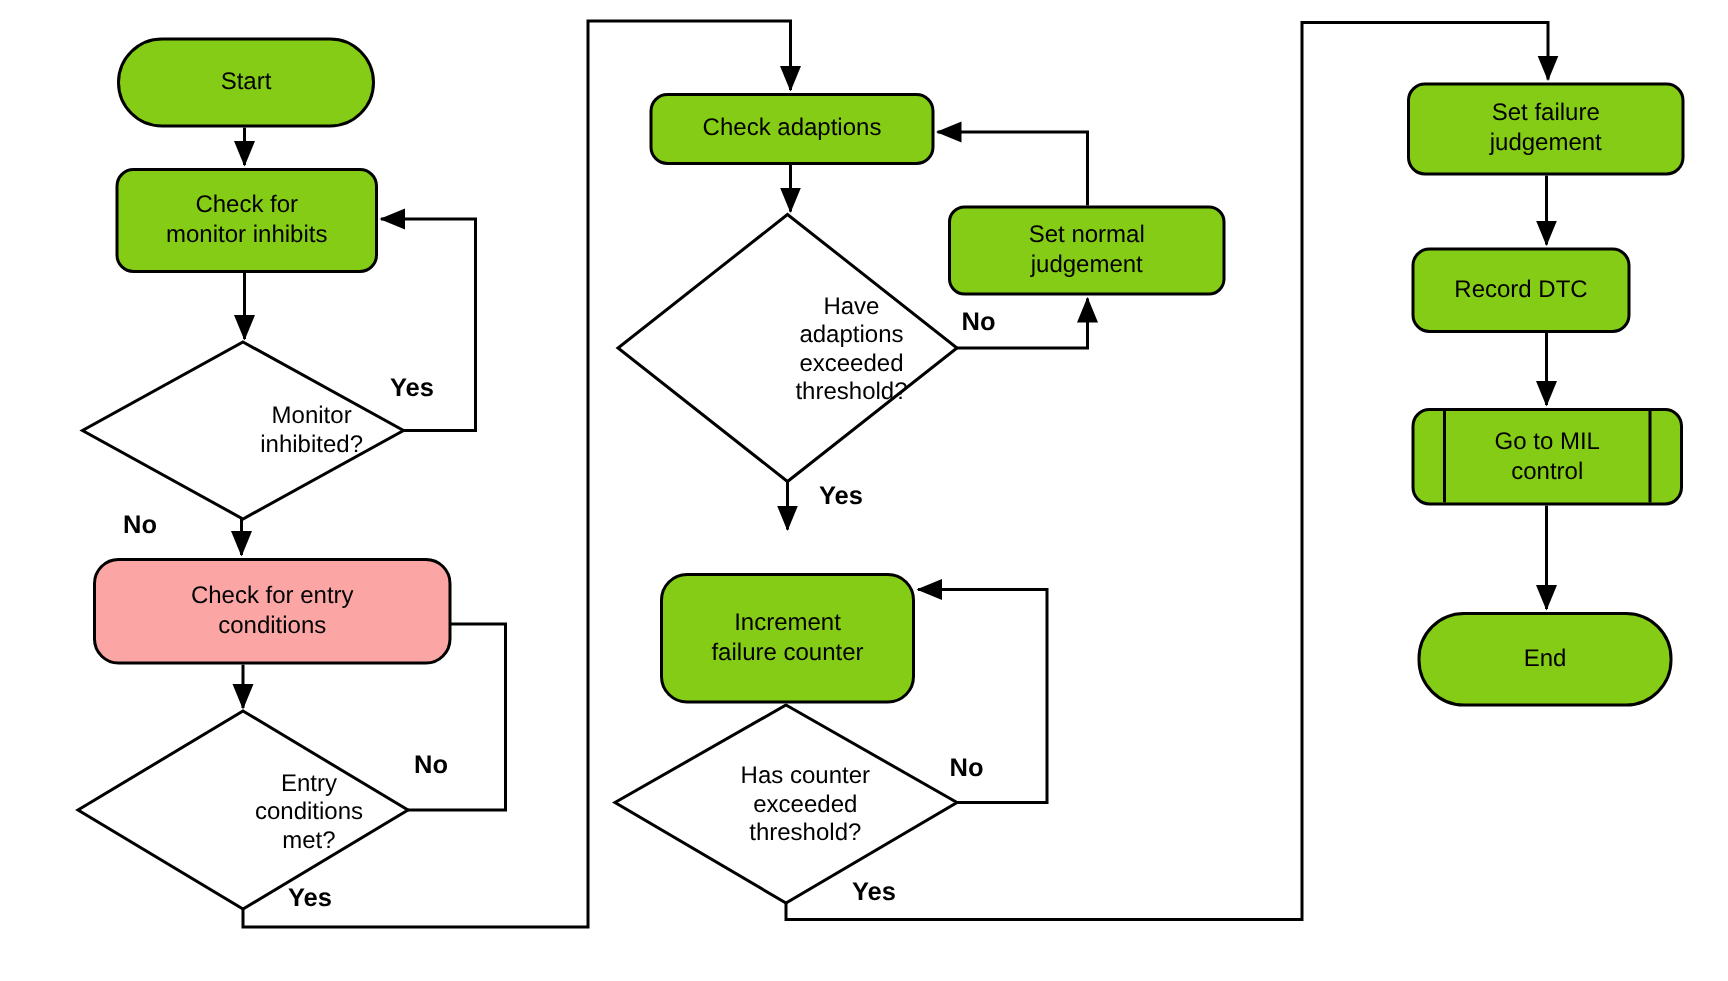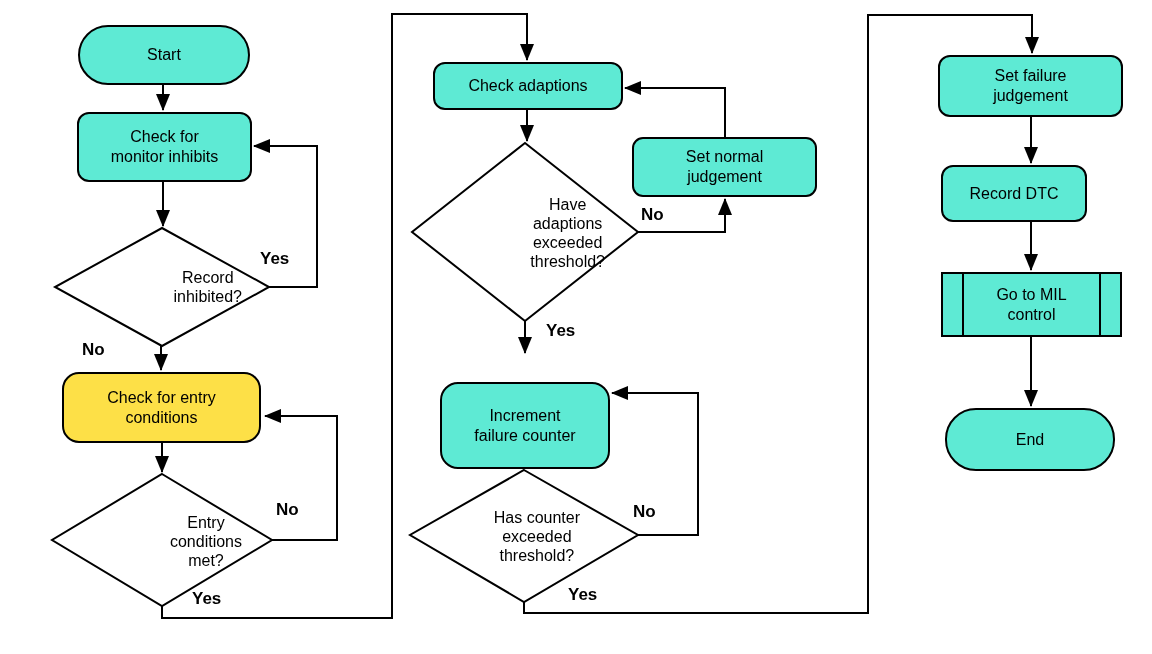--- a/index.html
+++ b/index.html
@@ -31,32 +31,32 @@
     stroke: #000000;
     stroke-width: 2;
   }
   .node {
     position: absolute;
     box-sizing: border-box;
     display: flex;
     align-items: center;
     justify-content: center;
     text-align: center;
-    background: #5eead4;
+    background: #84cc16;
     border: 2px solid #000000;
     font-size: 16px;
     line-height: 20px;
   }
   .node .label, .diamond-label .label {
     white-space: pre-line;
   }
   .process   { border-radius: 12px; }
   .process-big-r { border-radius: 17px; }
   .terminator{ border-radius: 31px; }
-  .predef    { border-radius: 0; }
+  .predef    { border-radius: 12px; }
   .predef .vbar {
     position: absolute;
     top: 0;
     bottom: 0;
     width: 2px;
     background: #000000;
   }
   .predef .vbar.left  { left: 19px; }
   .predef .vbar.right { right: 19px; }
   .diamond-label {
@@ -120,21 +120,21 @@
     <span class="label">Start</span>
   </div>
   <div class="node process" style="left:77px; top:112px; width:175px; height:70px;">
     <span class="label">Check for
 monitor inhibits</span>
   </div>
 
   <div class="node terminator" style="left:945px; top:408px; width:170px; height:63px;">
     <span class="label">End</span>
   </div>
-  <div class="node process-big-r node-r" style="left:62px; top:372px; width:199px; height:71px; border-radius:17px; border:2px solid #000; background:#fde047;">
+  <div class="node process-big-r node-r" style="left:62px; top:372px; width:239px; height:71px; border-radius:17px; border:2px solid #000; background:#fca5a5;">
     <span class="label">Check for entry
 conditions</span>
   </div>
   <div class="node process" style="left:433px; top:62px; width:190px; height:48px;">
     <span class="label">Check adaptions</span>
   </div>
   <div class="node process" style="left:632px; top:137px; width:185px; height:60px;border-radius:11px;">
     <span class="label">Set normal
 judgement</span>
   </div>
@@ -151,21 +151,21 @@
   </div>
 
   <div class="node predef" style="left:941px; top:272px; width:181px; height:65px;">
     <span class="vbar left"></span>
     <span class="vbar right"></span>
     <span class="label">Go to MIL
 control</span>
   </div>
 
   <div class="diamond-label" style="left:82px; top:248px; width:160px; height:78px;">
-    <span class="label">Record
+    <span class="label">Monitor
 inhibited?</span>
   </div>
   <div class="diamond-label" style="left:82px; top:502px; width:160px; height:78px;">
     <span class="label">Entry
 conditions
 met?</span>
   </div>
   <div class="diamond-label" style="left:445px; top:193px; width:160px; height:80px;">
     <span class="label">Have
 adaptions

